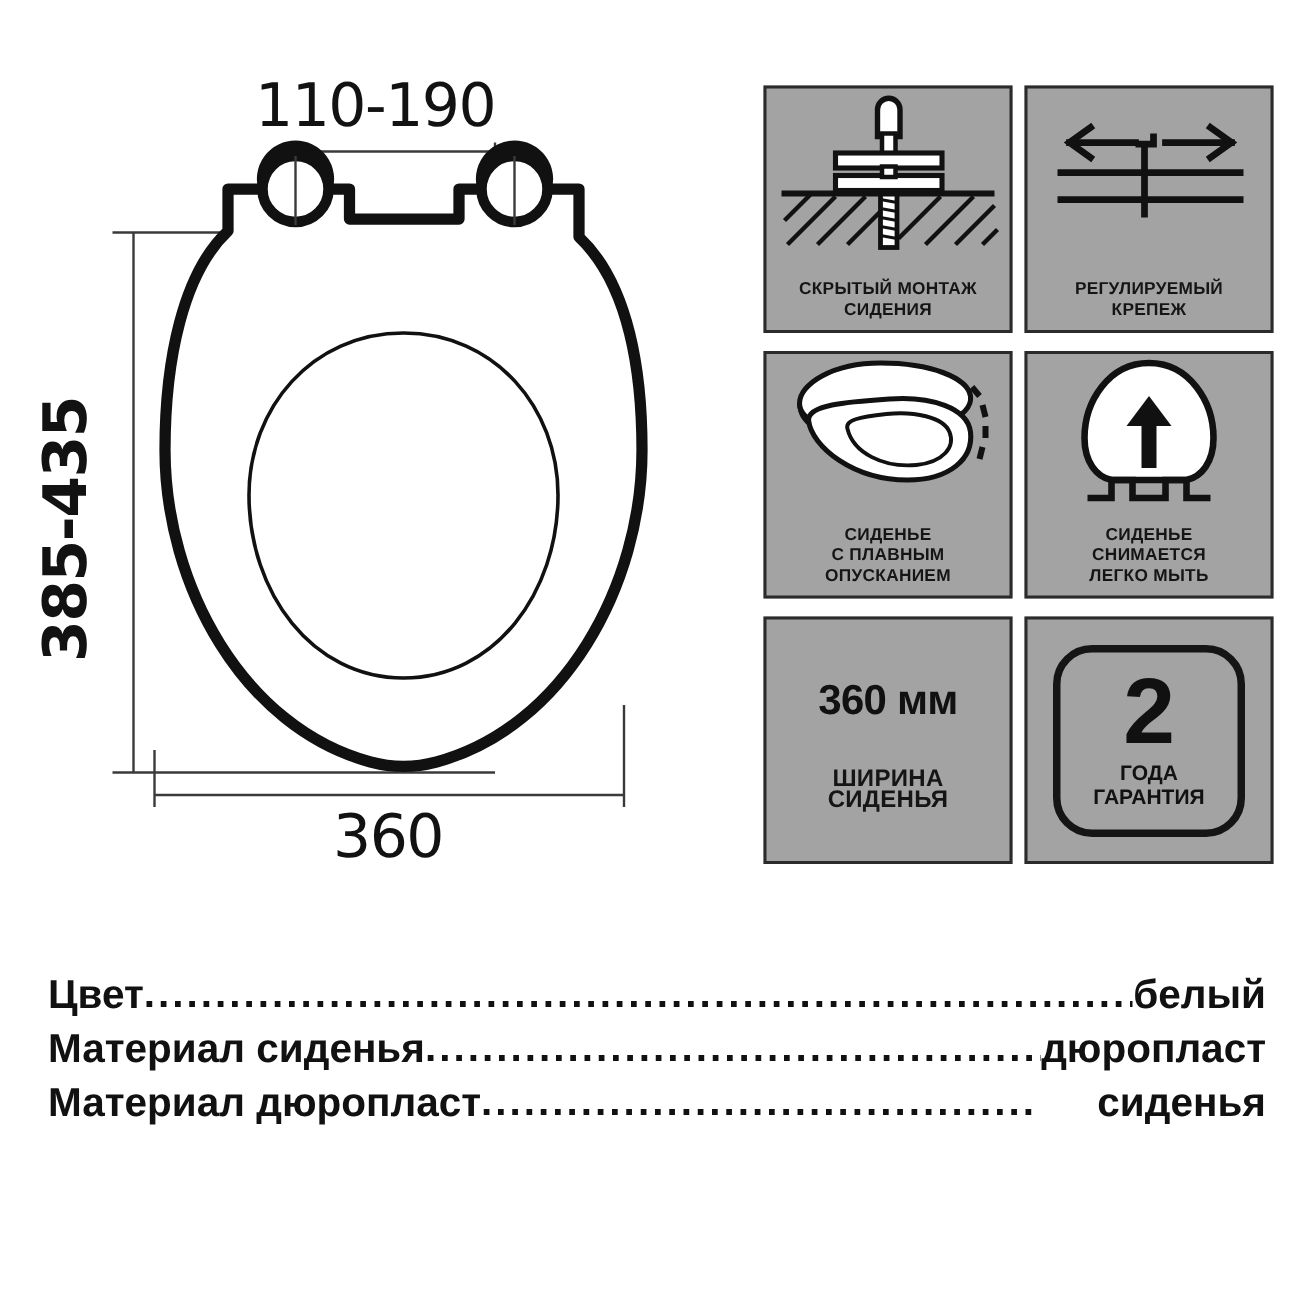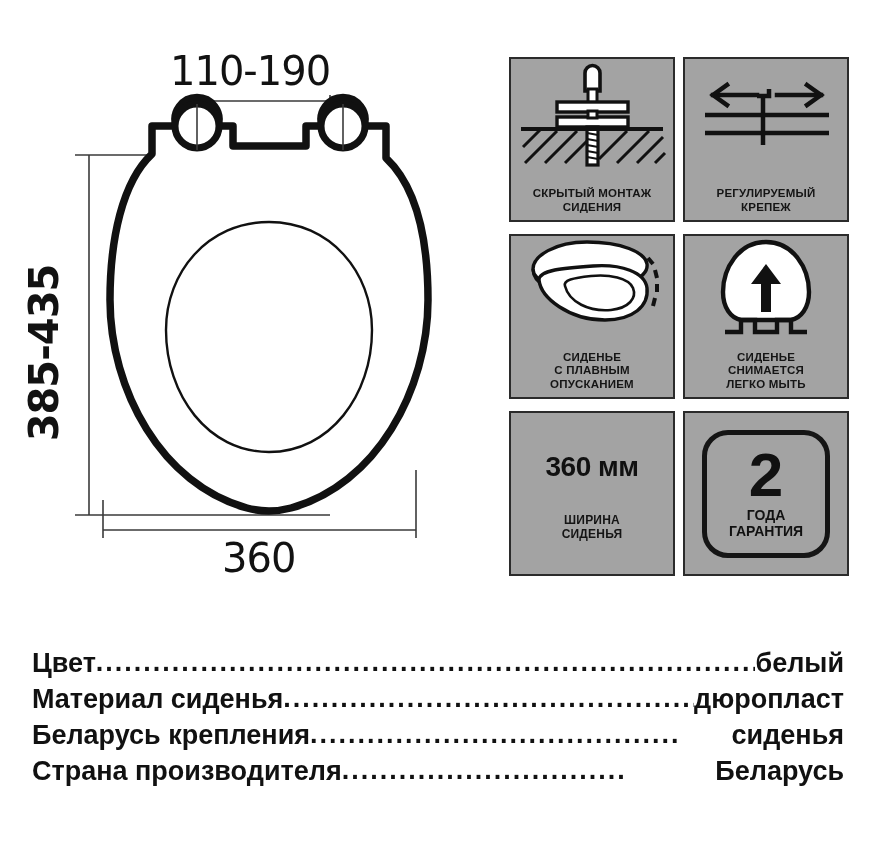--- a/index.html
+++ b/index.html
@@ -105,21 +105,21 @@
     font-family: "Liberation Sans", sans-serif;
     font-weight: 700;
     font-size: 28px;
     letter-spacing: -0.5px;
     color: #111;
     margin-top: 38px;
   }
   #width-caption {
     font-family: "Liberation Sans", sans-serif;
     font-weight: 700;
-    font-size: 12px;
+    font-size: 16px;
     line-height: 14px;
     white-space: pre-line;
     margin-top: 30px;
     margin-bottom: auto;
     padding-bottom: 0;
   }
   
   #card-warranty { justify-content: center; }
   #warranty-box {
     width: 128px;
@@ -387,24 +387,19 @@
     <span class="spec-value">белый</span>
   </div>
 
   <div class="spec-row">
     <span class="spec-label">Материал сиденья</span>
     <span class="spec-dots">..............................................</span>
     <span class="spec-value">дюропласт</span>
   </div>
 
   <div class="spec-row">
-    <span class="spec-label">Беларусь крепления</span>
+    <span class="spec-label">Материал дюропласт</span>
     <span class="spec-dots">.......................................</span>
     <span class="spec-value">сиденья</span>
   </div>
 
-  <div class="spec-row">
-    <span class="spec-label">Страна производителя</span>
-    <span class="spec-dots">..............................</span>
-    <span class="spec-value">Беларусь</span>
-  </div>
 
 </div>
 
 </body></html>

